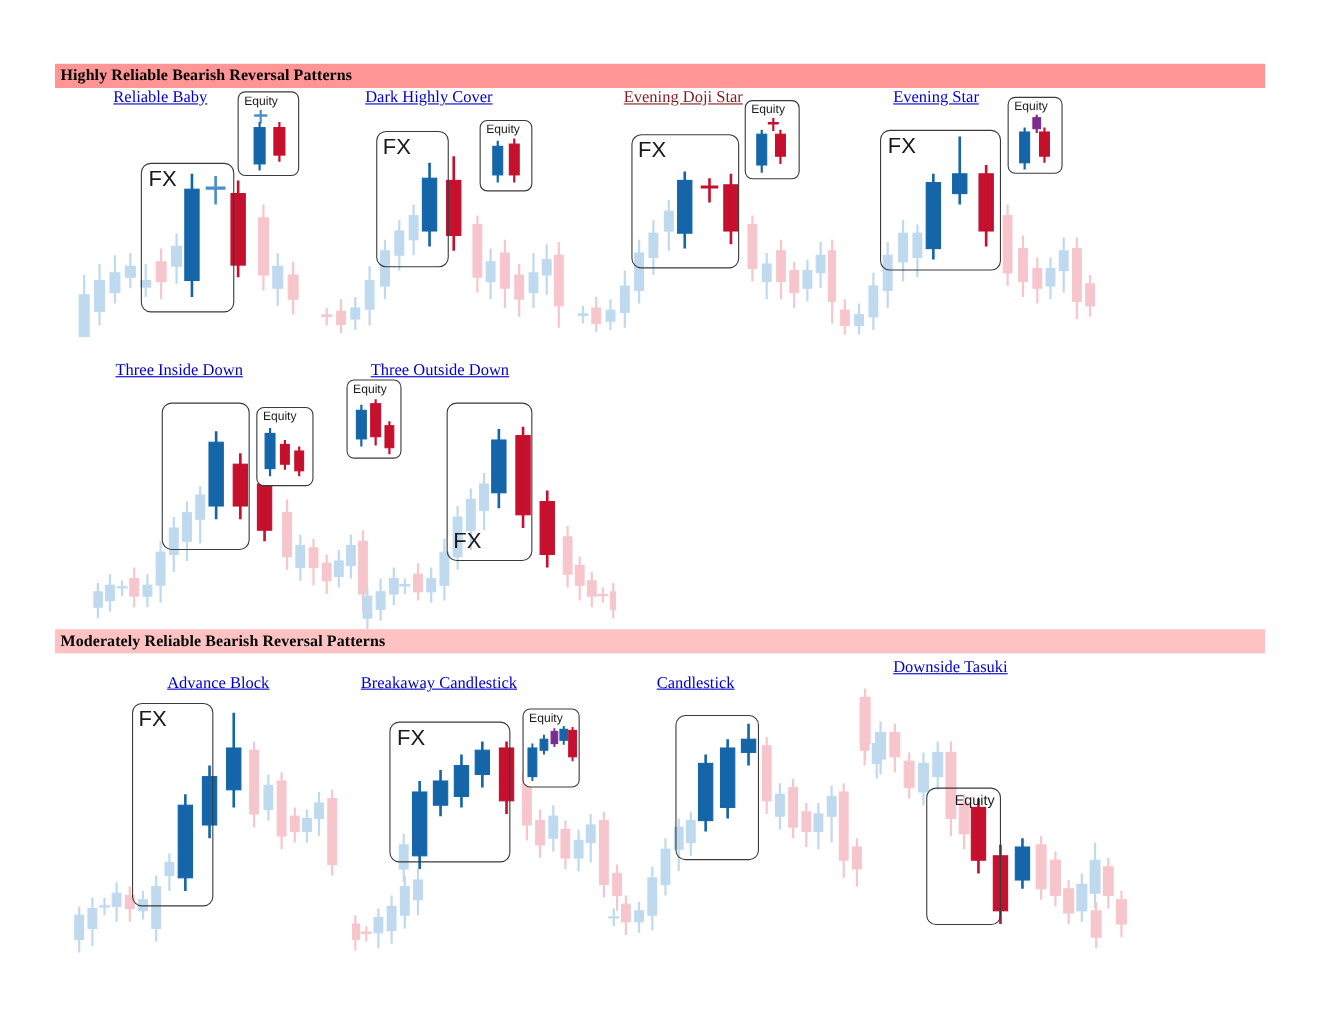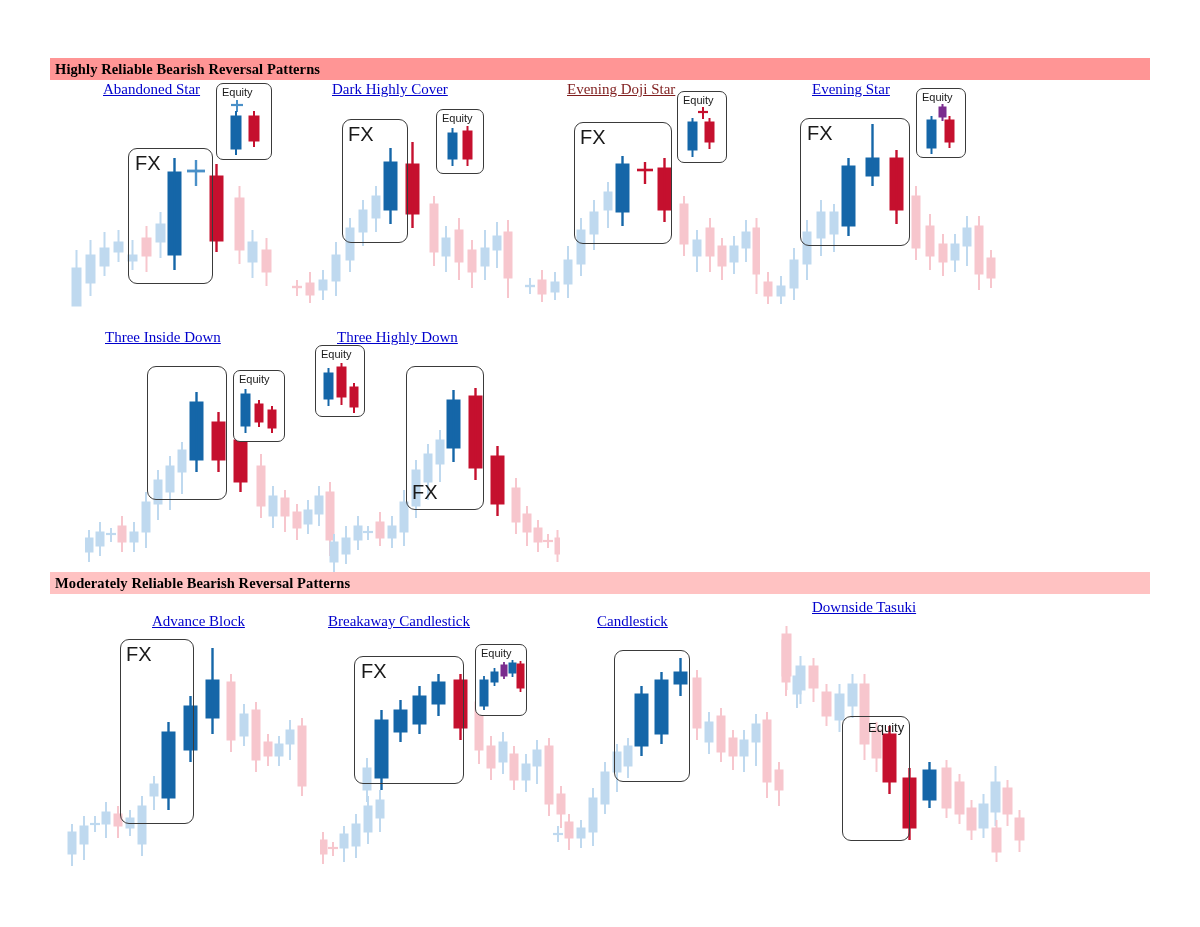--- a/index.html
+++ b/index.html
@@ -57,21 +57,21 @@
 </head>
 <body>
 
 <div class="page">
 
   <div class="band strong" style="top: 58px; background: rgb(255, 149, 149);">
     <span>Highly Reliable Bearish Reversal Patterns</span>
   </div>
 
   <div class="panel" style="left:55px;top:80px;width:230px;height:230px;">
-    <div class="ptitle" style="left: 48px; top: 1px; color: rgb(0, 0, 204);">Abandoned Star</div>
+    <div class="ptitle" style="left: 48px; top: 1px; color: rgb(0, 0, 204);">Reliable Baby</div>
     <div class="chart" style="left:0;top:20px;width:230px;height:210px;">
       <svg width="230" height="210" viewBox="0 0 230 210">
         <g stroke-linecap="butt">
 
           <g stroke="#BFD9EF" fill="#BFD9EF">
             <rect x="17" y="168" width="9" height="38"></rect>
               <line x1="21.5" y1="150" x2="21.5" y2="206" stroke-width="2"></line>
             <rect x="31" y="155" width="9" height="28"></rect>
               <line x1="35.5" y1="140" x2="35.5" y2="196" stroke-width="2"></line>
             <rect x="45" y="148" width="9" height="18"></rect>
@@ -454,21 +454,21 @@
           <g stroke="#C5102E" fill="#C5102E">
               <rect x="34" y="24" width="8" height="18"></rect>
               <line x1="38" y1="20" x2="38" y2="47" stroke-width="2"></line>
             </g>
         </svg>
       </div>
     </div>
   </div>
 
   <div class="panel" style="left:310px;top:328px;width:250px;height:250px;">
-    <div class="ptitle" style="left: 27px; top: 1px; color: rgb(0, 0, 204);">Three Highly Down</div>
+    <div class="ptitle" style="left: 27px; top: 1px; color: rgb(0, 0, 204);">Three Outside Down</div>
     <div class="chart" style="left:0;top:22px;width:250px;height:228px;">
       <svg width="250" height="228" viewBox="0 0 250 228">
         <g stroke="#BFD9EF" fill="#BFD9EF">
           <rect x="20" y="192" width="8" height="20"></rect>
             <line x1="24" y1="184" x2="24" y2="222" stroke-width="2"></line>
           <rect x="32" y="188" width="8" height="16"></rect>
             <line x1="36" y1="176" x2="36" y2="214" stroke-width="2"></line>
           <rect x="44" y="176" width="8" height="14"></rect>
             <line x1="48" y1="166" x2="48" y2="200" stroke-width="2"></line>
           <line x1="58" y1="176" x2="58" y2="190" stroke-width="2"></line>

